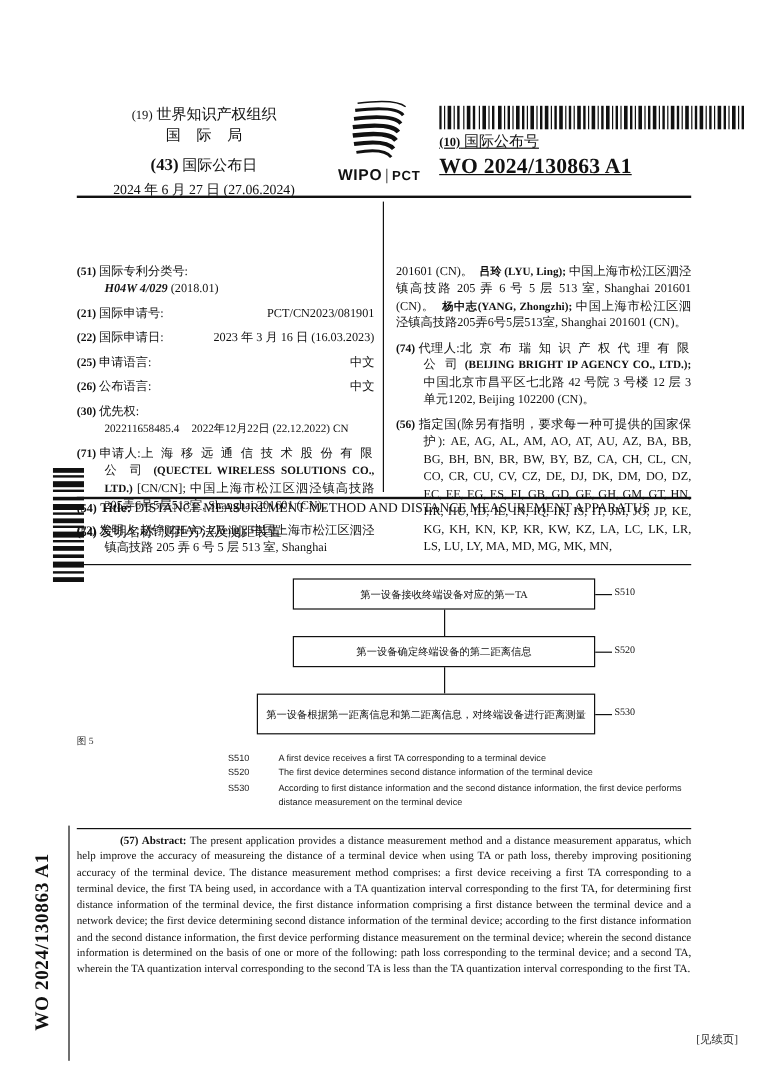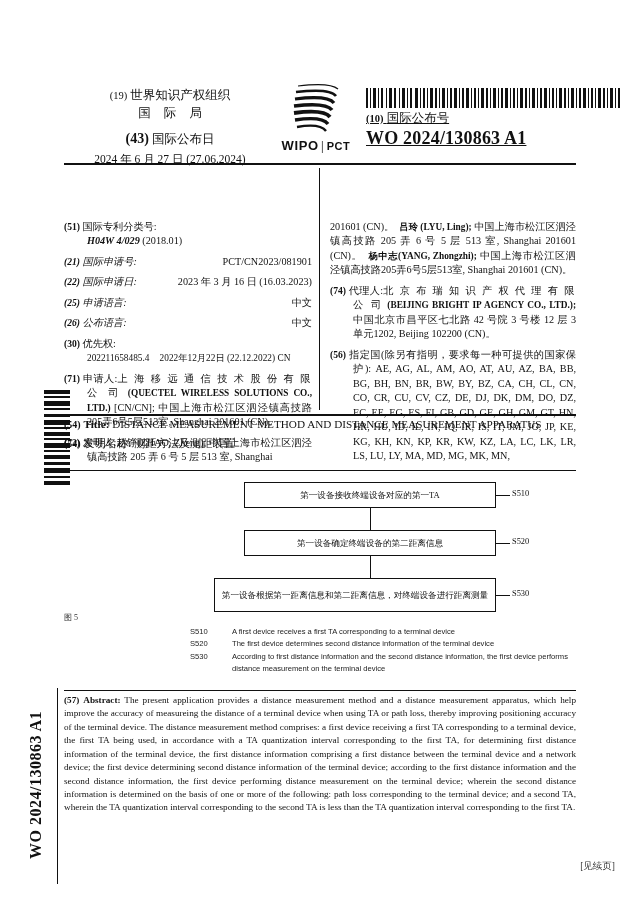--- a/index.html
+++ b/index.html
@@ -66,21 +66,21 @@
   
   .col { position: absolute; top: 180px; font-size: 10.2px; line-height: 1.42; margin-top: 40px; }
   .col-l { left: 64px; width: 248px; }
   .col-r { left: 330px; width: 246px; }
 
   .fld { position: relative; margin-bottom: 6px; }
   .fld .code { font-weight: bold; font-size: 9.6px; }
   .hang { padding-left: 23px; text-indent: -23px; }
   .ital { font-style: italic; font-weight: bold; }
   .row { display: flex; justify-content: space-between; }
-  .row .k { white-space: nowrap; font-style: italic; }
+  .row .k { white-space: nowrap; }
   .row .v { white-space: nowrap; }
   .just { text-align: justify; text-align-last: left; }
   .cjk-sp { letter-spacing: 1.6px; }
   .sm { font-size: 9.3px; }
   .bold { font-weight: bold; }
 
   
   .title-block { position: absolute; left: 64px; top: 418px; width: 512px; font-size: 11.2px; }
   .title-block .t-row { margin-bottom: 6px; }
   .title-block .code { font-weight: bold; font-size: 10px; }
@@ -119,21 +119,21 @@
   
   .steps { position: absolute; left: 190px; top: 626px; width: 390px; font-size: 7.6px;
            font-family: "Liberation Sans", sans-serif; color: #222; line-height: 1.62; }
   .steps .srow { display: flex; }
   .steps .sid { width: 42px; flex: none; }
   .steps .sdesc { flex: 1; }
 
   
   .abs { position: absolute; left: 64px; top: 694px; width: 512px;
          font-size: 9.2px; line-height: 1.46; text-align: justify; }
-  .abs .code { font-weight: bold; }
+  .abs .code { font-weight: bold; margin-left: 36px; }
   .abs .akey { font-weight: bold; }
 
   
   .spine {
     position: absolute; left: 24px; top: 690px;
     width: 24px; height: 190px;
     writing-mode: vertical-rl; transform: rotate(180deg);
     font-size: 16px; font-weight: bold; letter-spacing: .5px;
     font-family: "Liberation Serif", serif;
     display: flex; align-items: center; justify-content: center;

